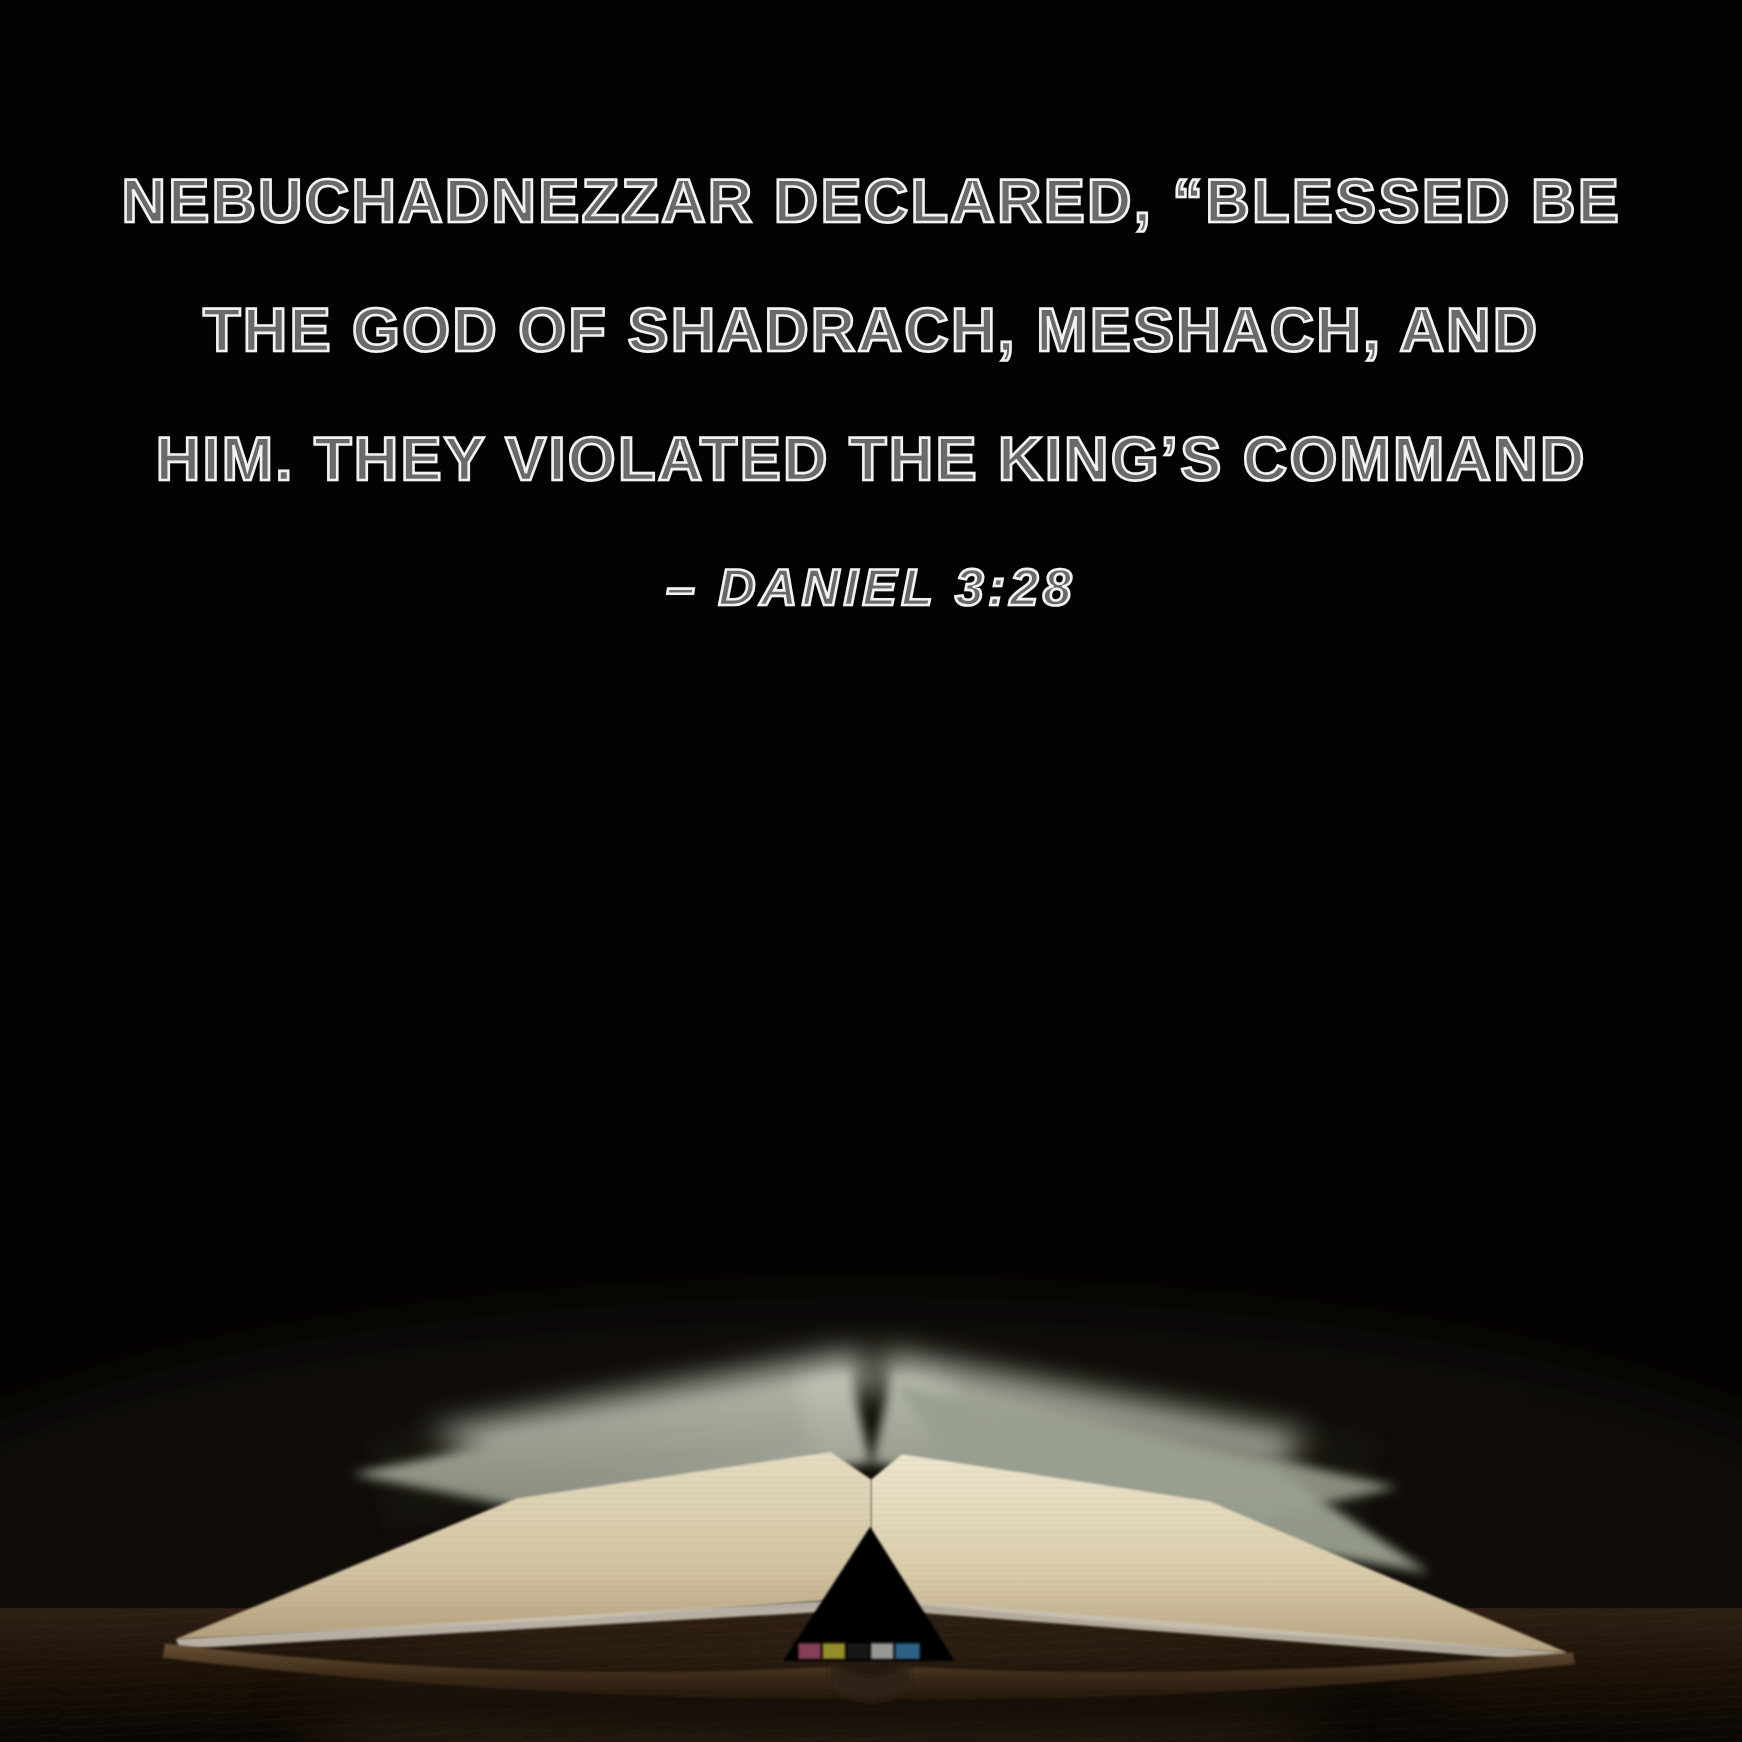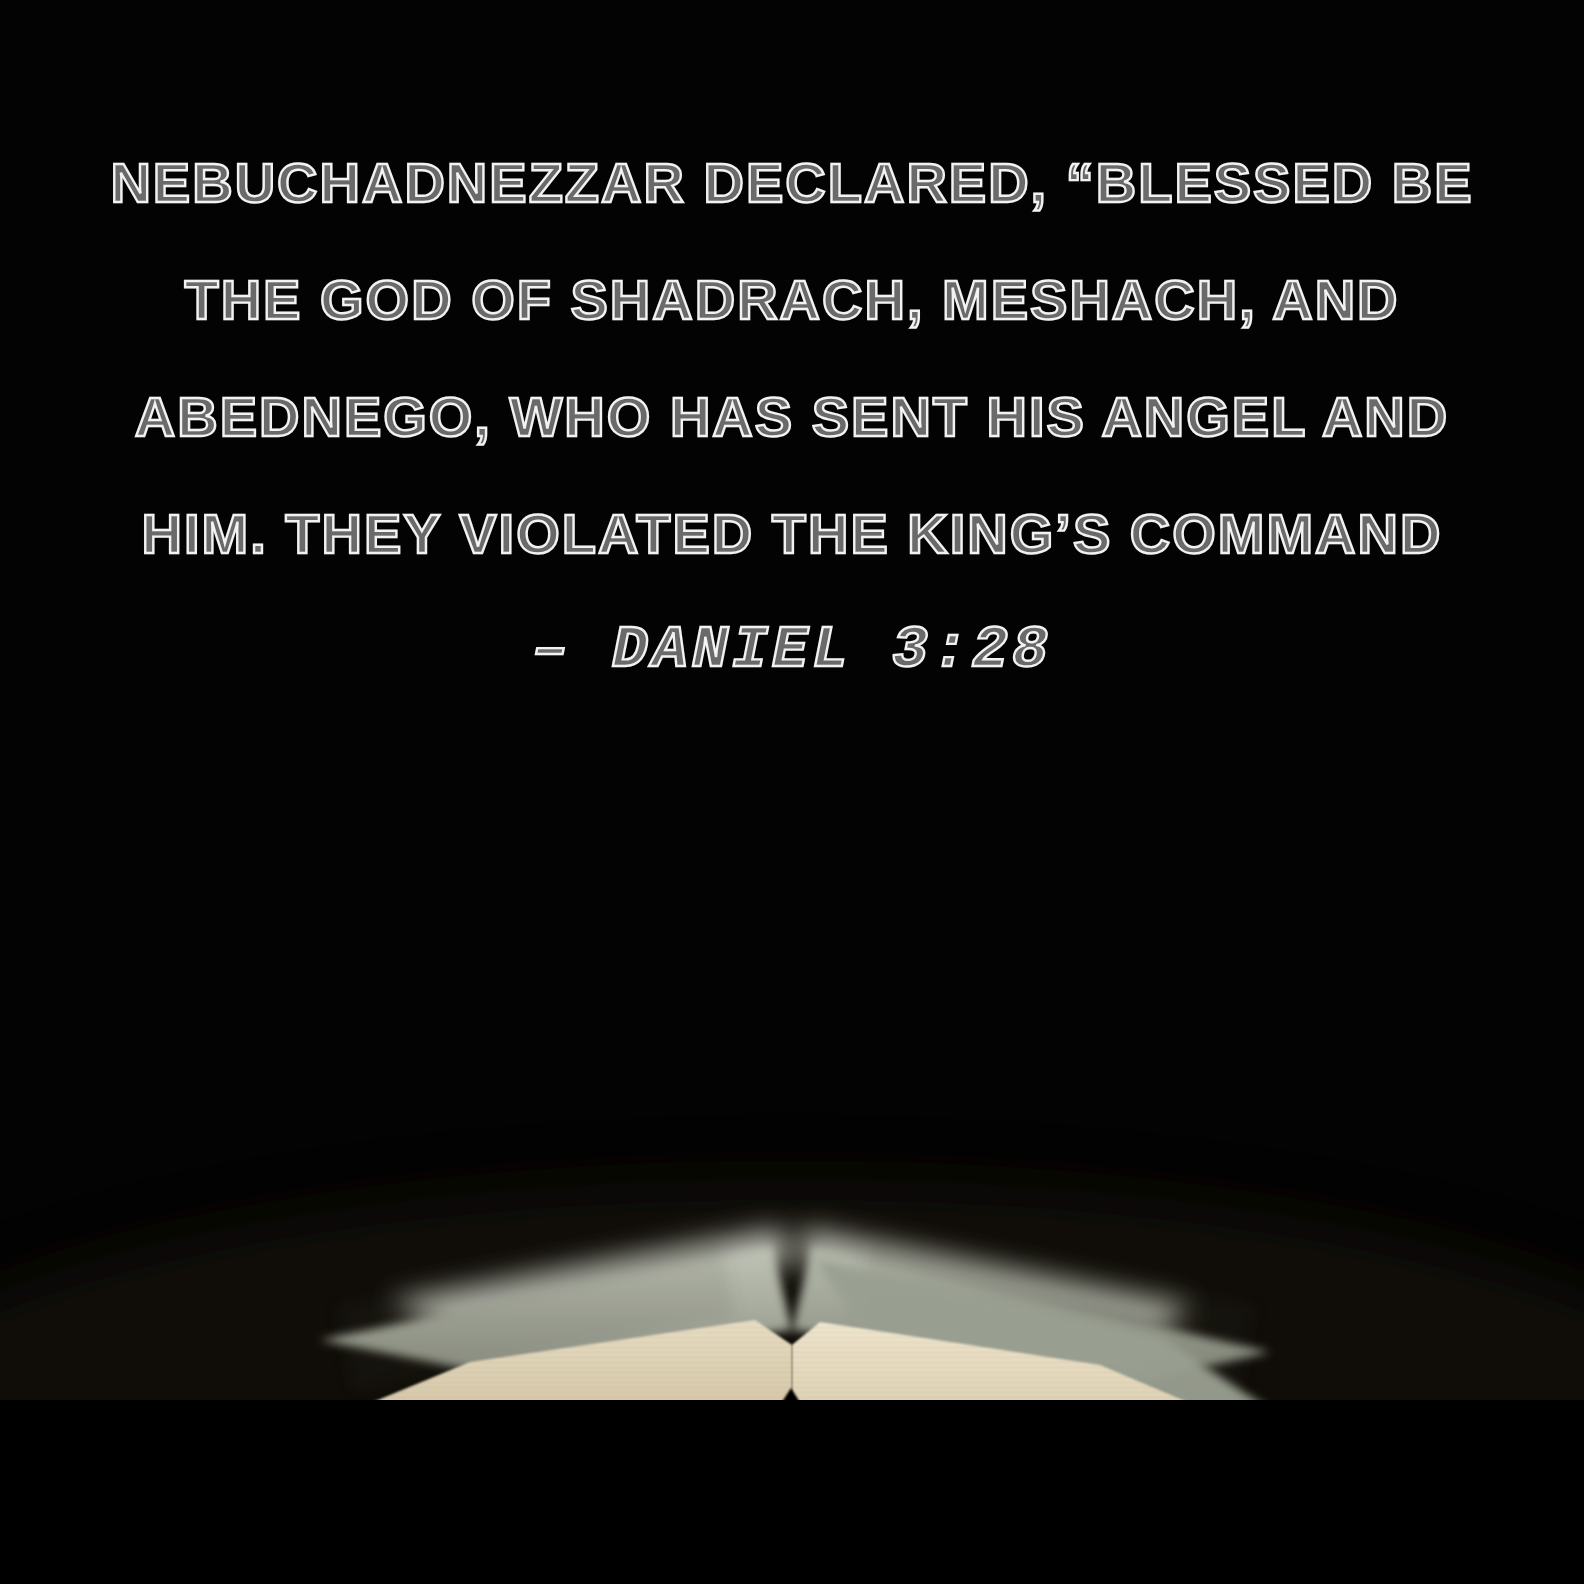--- a/index.html
+++ b/index.html
@@ -1,19 +1,19 @@
 <!DOCTYPE html>
 <html><head>
 <meta charset="utf-8">
 <style>
   html, body { margin: 0; padding: 0; background: #000; }
   .frame {
     position: relative;
     width: 1584px;
-    height: 1400px;
+    height: 1584px;
     background: #030303;
     overflow: hidden;
     font-family: "Liberation Sans", sans-serif;
   }
   .book-svg {
     position: absolute;
     left: 0; top: 0;
     width: 1584px; height: 1584px;
     z-index: 1;
   }
@@ -33,30 +33,29 @@
     letter-spacing: 2px;
     text-transform: uppercase;
     color: rgba(255,255,255,0.10);
     -webkit-text-stroke: 2.4px #f2f2f2;
     text-shadow: 0 0 2px rgba(255,255,255,0.35);
     white-space: nowrap;
   }
   .quote-ref {
     height: 117px;
     line-height: 117px;
-    font-size: 60px;
+    font-size: 47px;
     font-weight: 700;
     font-style: italic;
     letter-spacing: 4px;
     text-transform: uppercase;
     color: rgba(255,255,255,0.10);
     -webkit-text-stroke: 2.4px #f2f2f2;
     text-shadow: 0 0 2px rgba(255,255,255,0.35);
     white-space: nowrap;
-    font-family: Liberation Mono, monospace;
   }
 </style>
 </head>
 <body>
 
 <div class="frame">
 
   <svg class="book-svg" viewBox="0 0 1584 1584" aria-hidden="true">
     <defs>
       <linearGradient id="woodGrad" x1="0" y1="1462" x2="0" y2="1584" gradientUnits="userSpaceOnUse">
@@ -176,18 +175,17 @@
         <rect x="814" y="1494" width="22" height="14" fill="#3f88b8"></rect>
         <rect x="720" y="1490" width="122" height="20" fill="#000" opacity="0.28"></rect>
       </g>
       <path d="M756,1512 Q791,1532 826,1512 L826,1536 Q791,1554 756,1536 Z" fill="#2f2115" filter="url(#b3)"></path>
     </g>
   </svg>
 
   <div class="quote">
     <div class="quote-line">NEBUCHADNEZZAR DECLARED, “BLESSED BE</div>
     <div class="quote-line">THE GOD OF SHADRACH, MESHACH, AND</div>
-    <div class="quote-line">ABEDNEGO, WHO HAS SENT HIS ANGEL AND</div>
     <div class="quote-line">HIM. THEY VIOLATED THE KING’S COMMAND</div>
     <div class="quote-ref">– DANIEL 3:28</div>
   </div>
 
 </div>
 
 </body></html>

